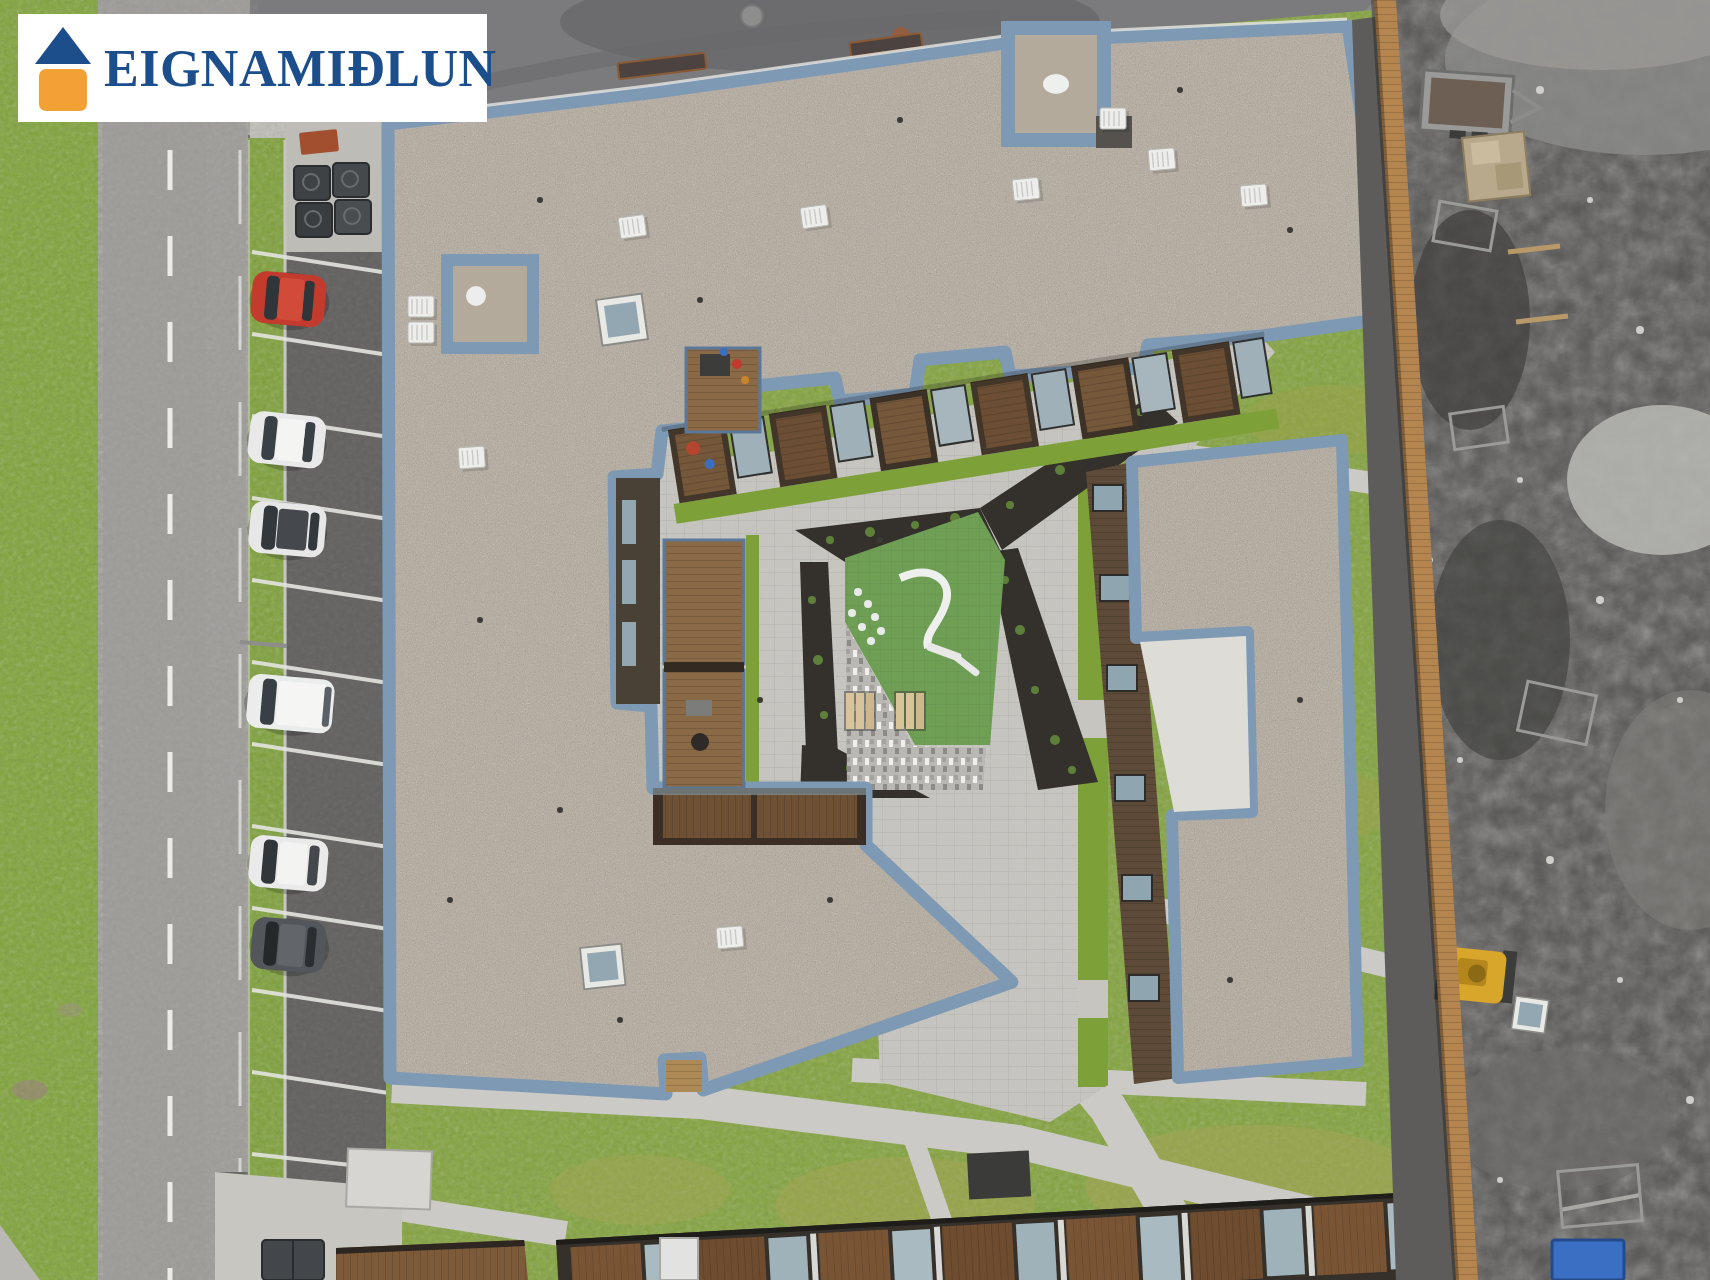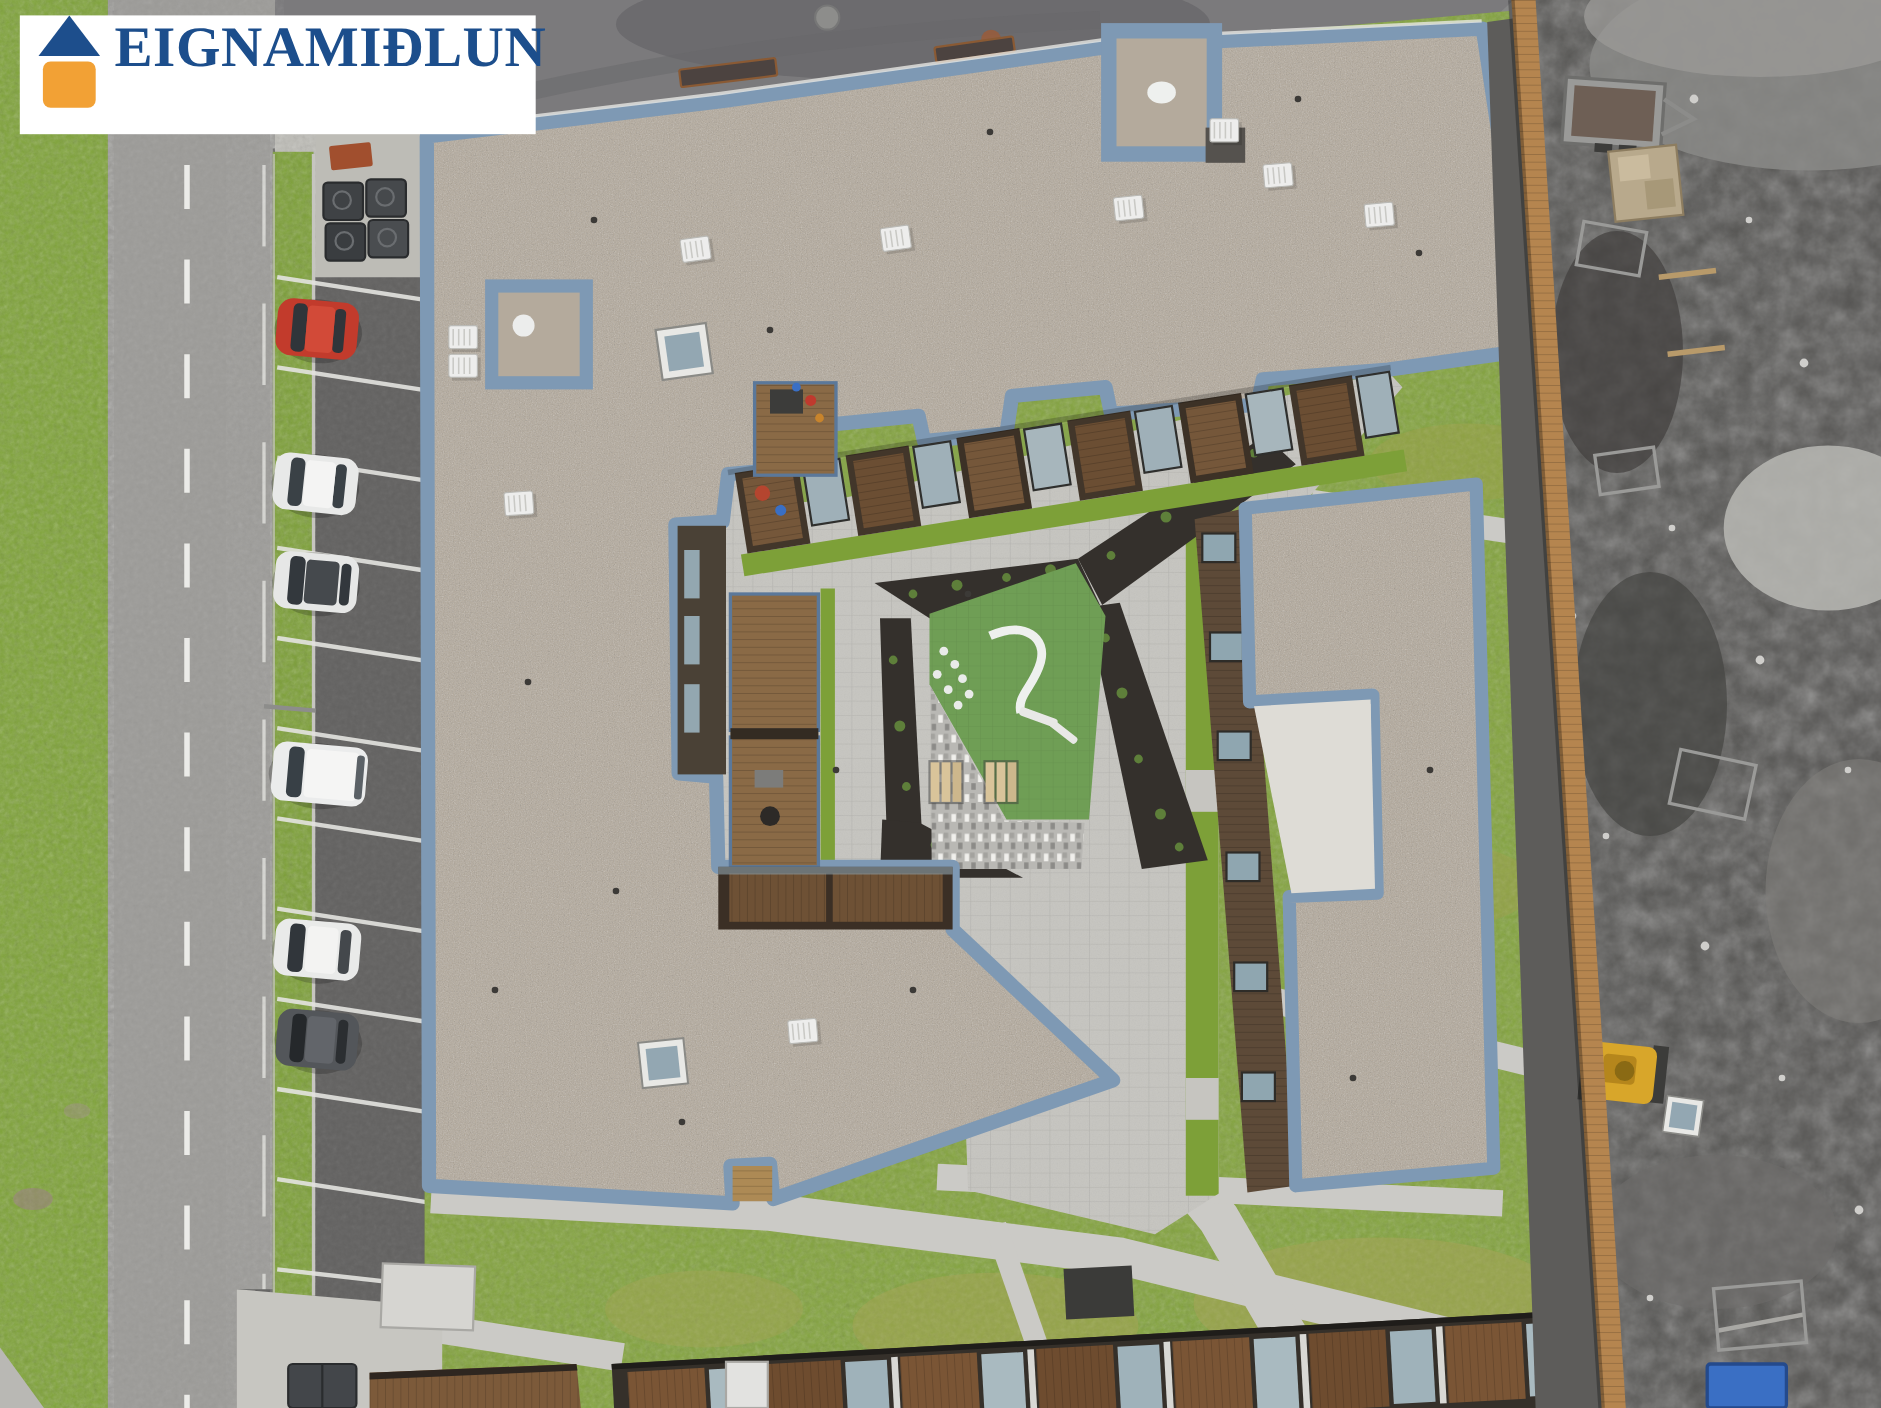--- a/index.html
+++ b/index.html
@@ -1,21 +1,21 @@
 <!DOCTYPE html>
 <html><head>
 <meta charset="utf-8">
 <style>
   html,body{margin:0;padding:0;background:#222;}
   #stage{position:relative;width:1710px;height:1280px;overflow:hidden;background:#888;
          font-family:"Liberation Sans",sans-serif;}
   #photo{position:absolute;left:0;top:0;}
   
   #logo{position:absolute;left:18px;top:14px;width:469px;height:108px;background:#ffffff;
-        display:flex;align-items:flex-start;}
+        display:flex;align-items:center;}
   #logo .icon{width:56px;height:82px;margin-left:17px;position:relative;flex:0 0 auto;}
   #logo .roof{position:absolute;left:0;top:0;width:0;height:0;
         border-left:28px solid transparent;border-right:28px solid transparent;
         border-bottom:37px solid #1d4e8c;}
   #logo .wall{position:absolute;left:4px;top:42px;width:48px;height:42px;background:#f2a135;
         border-radius:7px;}
   #logo .brand{margin-left:13px;font-family:"Liberation Serif","DejaVu Serif",serif;
         font-weight:bold;font-size:52px;letter-spacing:0.5px;color:#1c4e8c;white-space:nowrap;}
 </style>
 </head>

